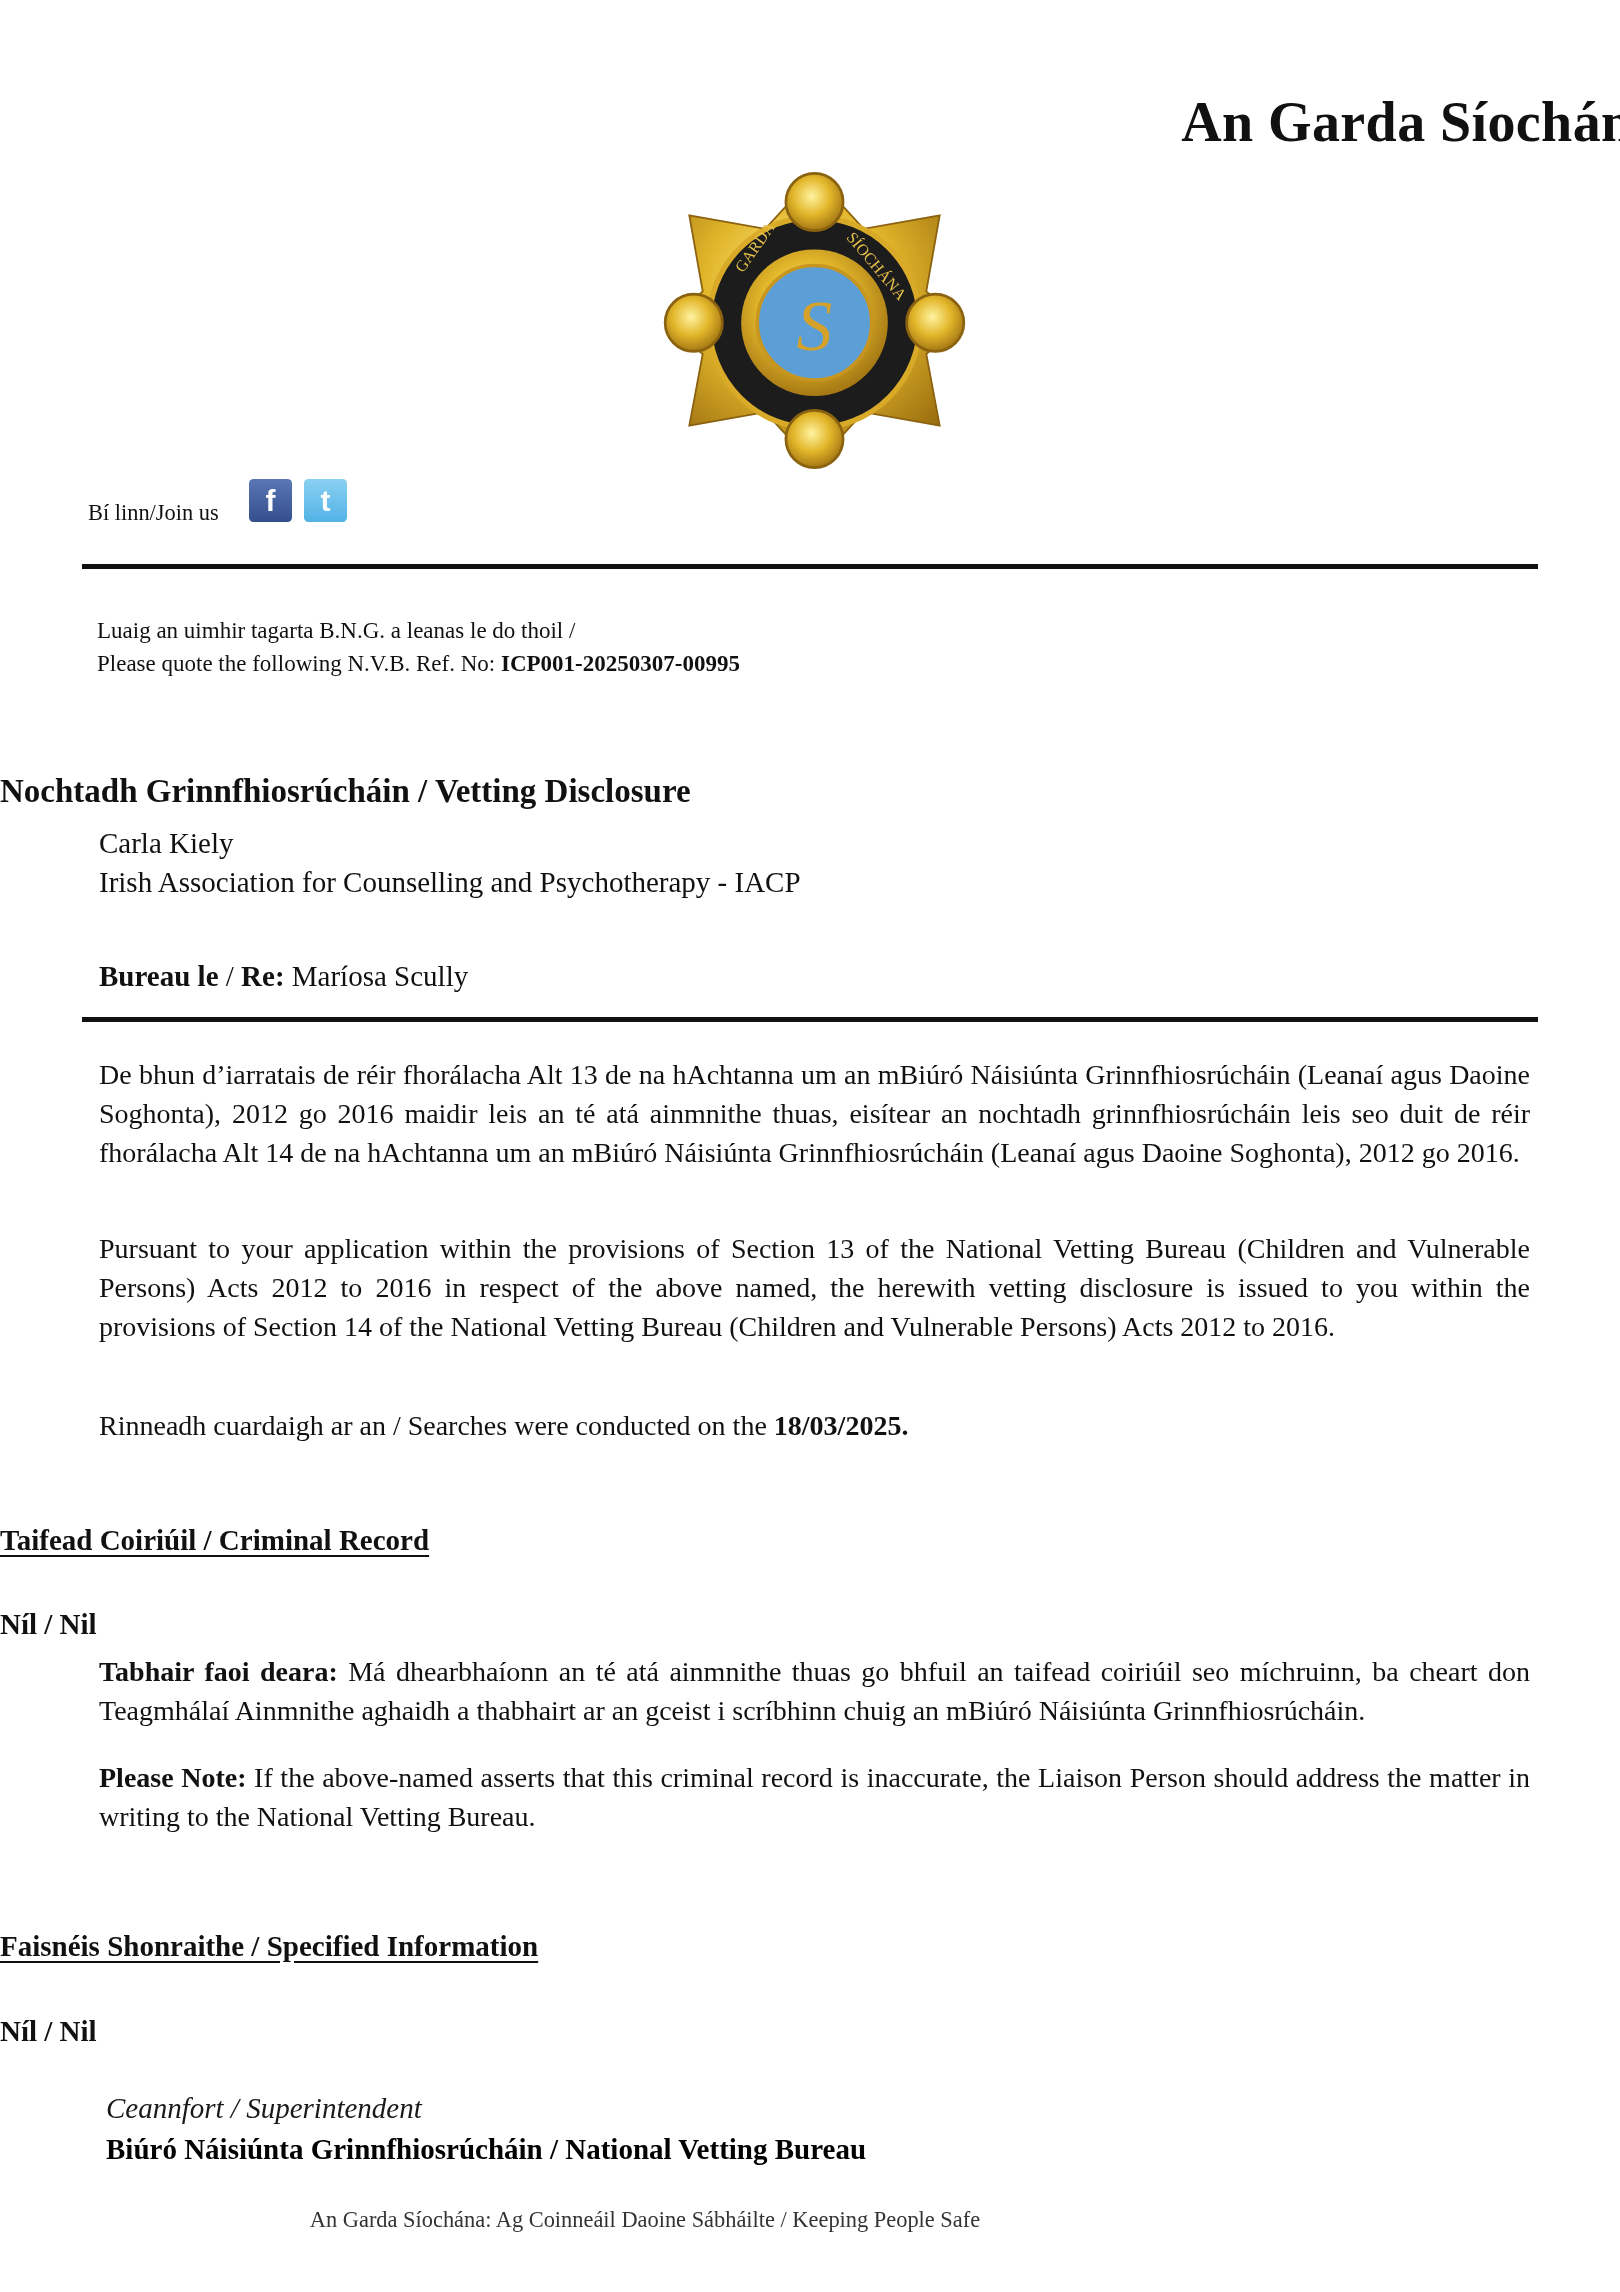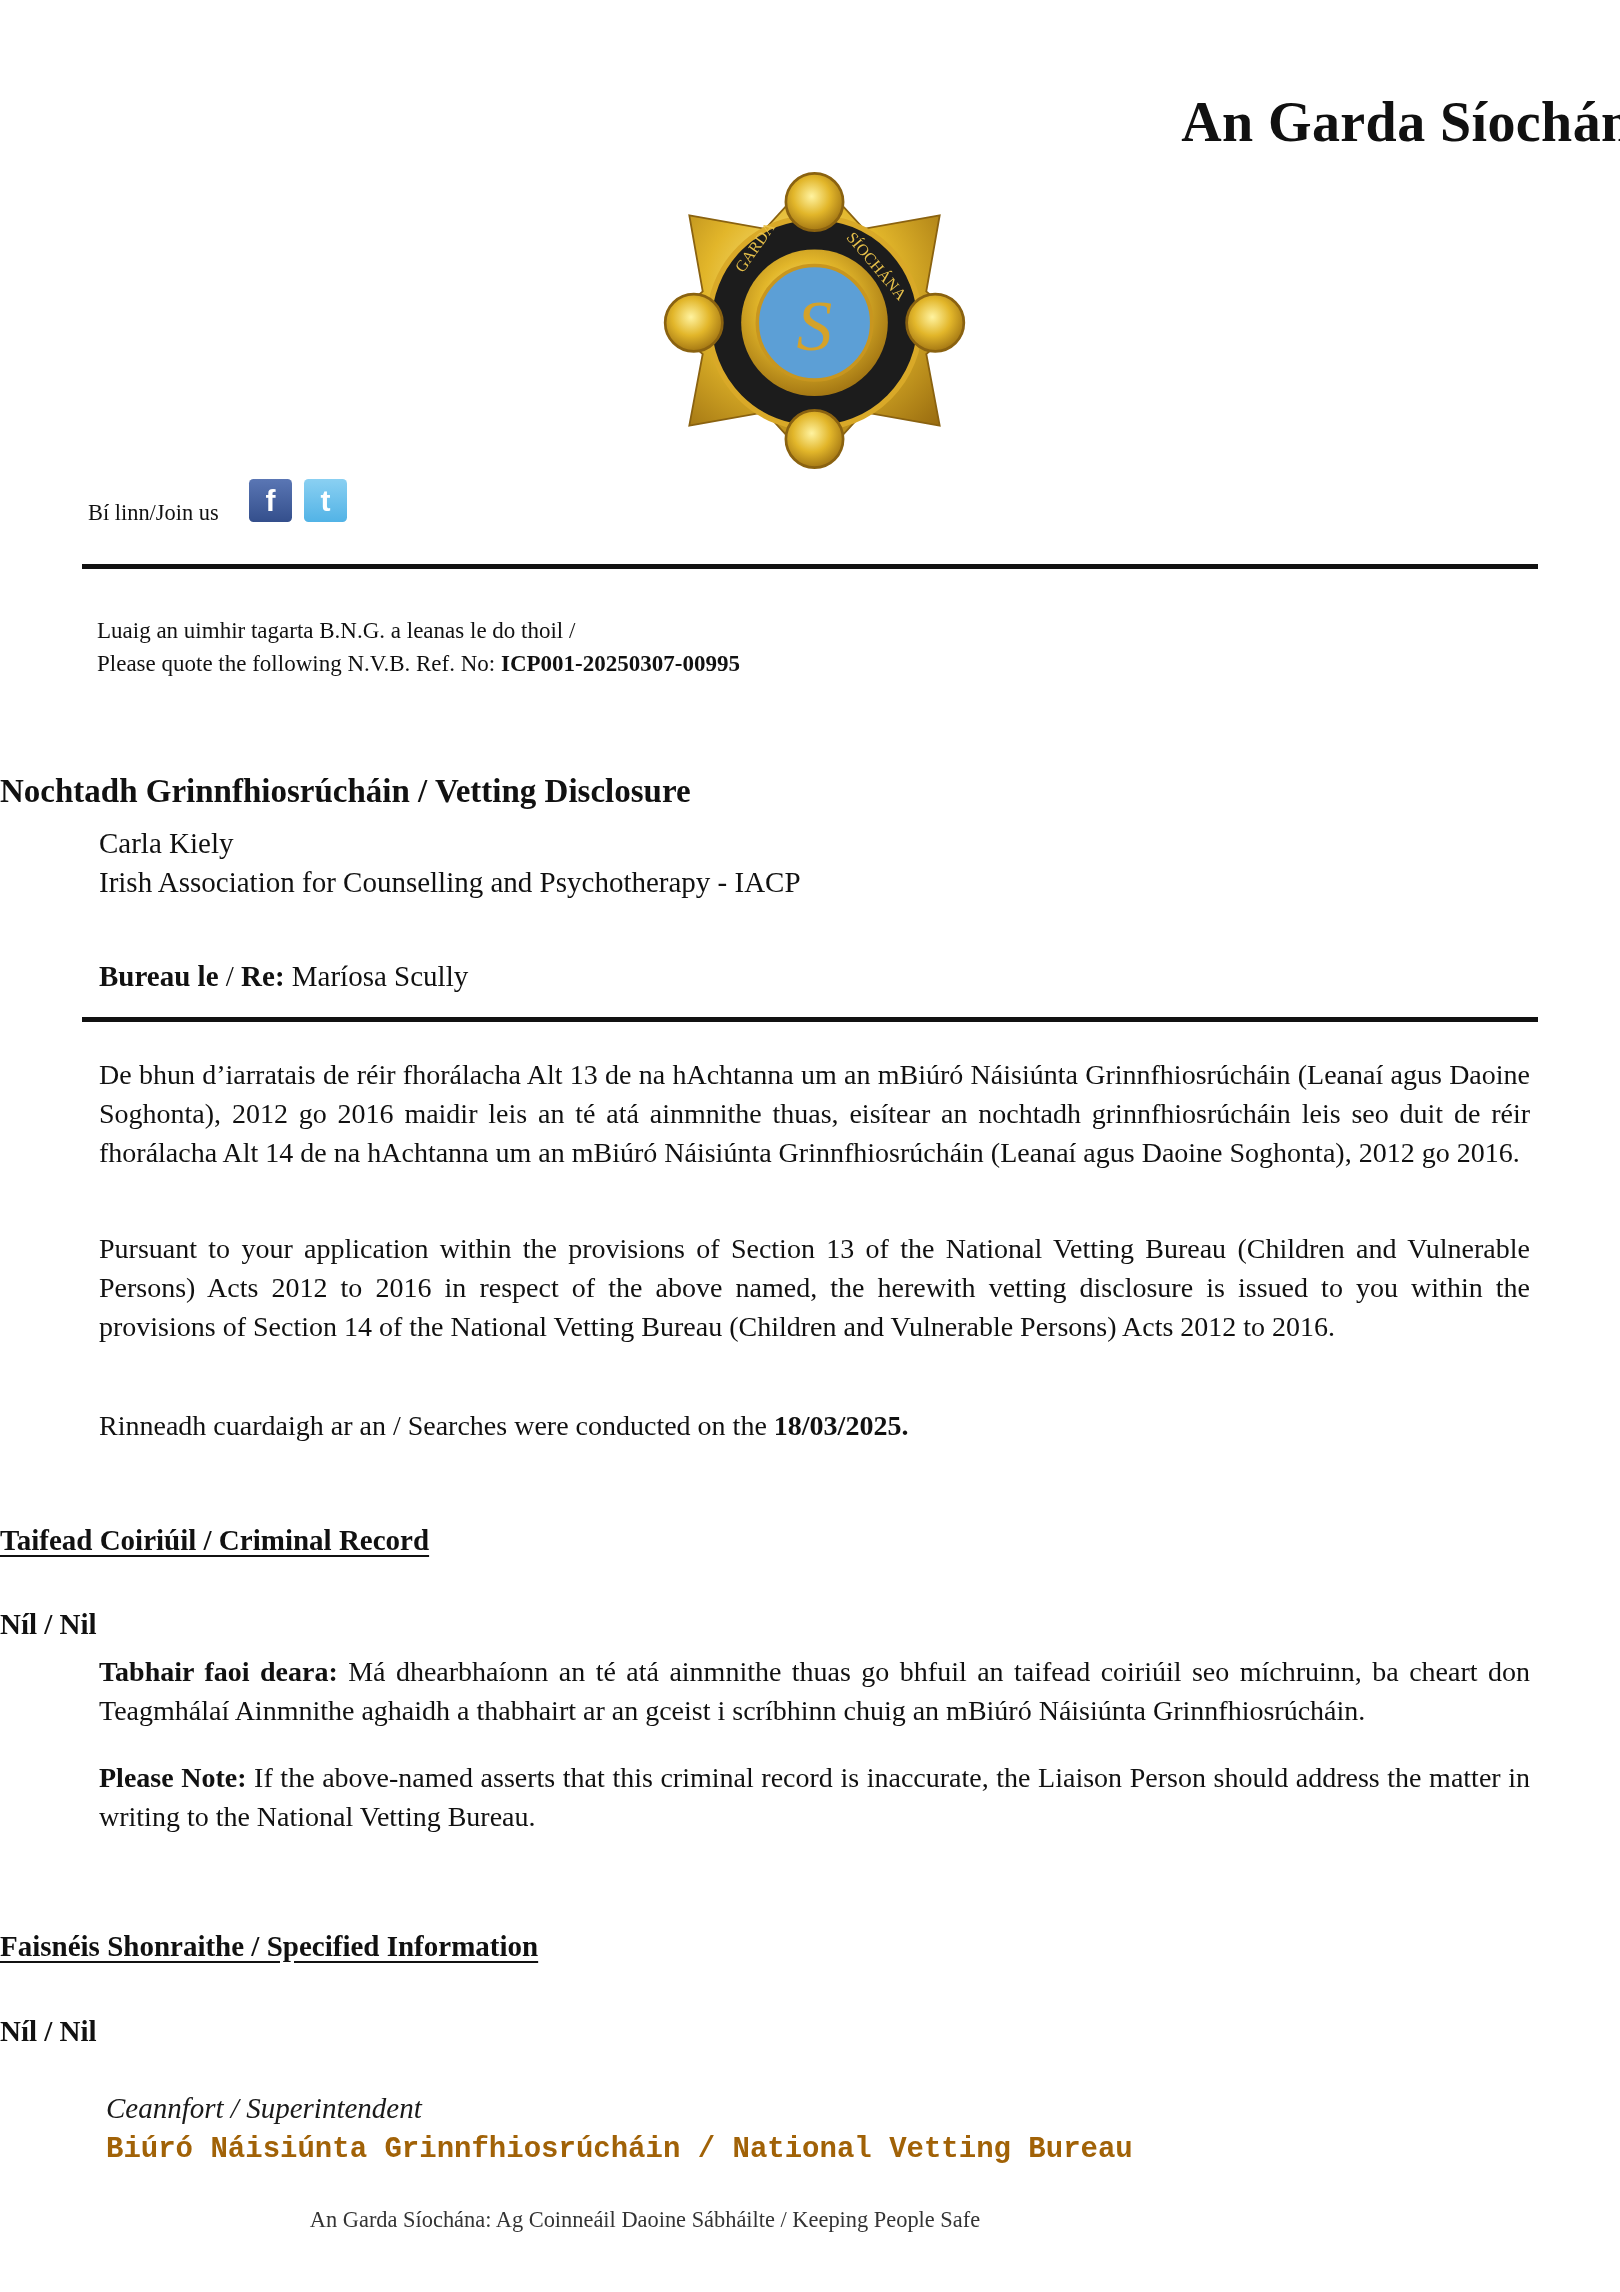--- a/index.html
+++ b/index.html
@@ -30,21 +30,21 @@
   .p2 { top: 1229px; }
   .p3 { top: 1406px; }
   .h-sec { font-size: 29px; text-decoration: underline; text-underline-offset: 4.5px; }
   .h-crim { top: 1488px; }
   .nil1 { top: 1572px; font-size: 29px; }
   .note1 { top: 1652px; }
   .note2 { top: 1722px; margin-top: 36px; }
   .h-spec { top: 1894px; }
   .nil2 { top: 1979px; font-size: 29px; }
   .sig1 { left: 106px; top: 2092px; font-size: 29px; font-style: italic; font-weight: normal; color:#1a1a1a; }
-  .sig2b { left: 106px; top: 2133px; font-size: 29px; font-weight: bold; color:#a16207;font-family:Liberation Mono, monospace; }
+  .sig2b { left: 106px; top: 2133px; font-size: 29px; font-weight: bold; color:#000000; }
   .footer { left: 0; width: 1290px; top: 2207px; text-align: center; font-size: 22.4px; color: #333; }
 </style>
 </head>
 <body>
 
 <div class="abs title">An Garda Síochána</div>
 
 <div class="abs badge">
   <svg width="313" height="309" viewBox="0 0 350 345">
     <defs>

